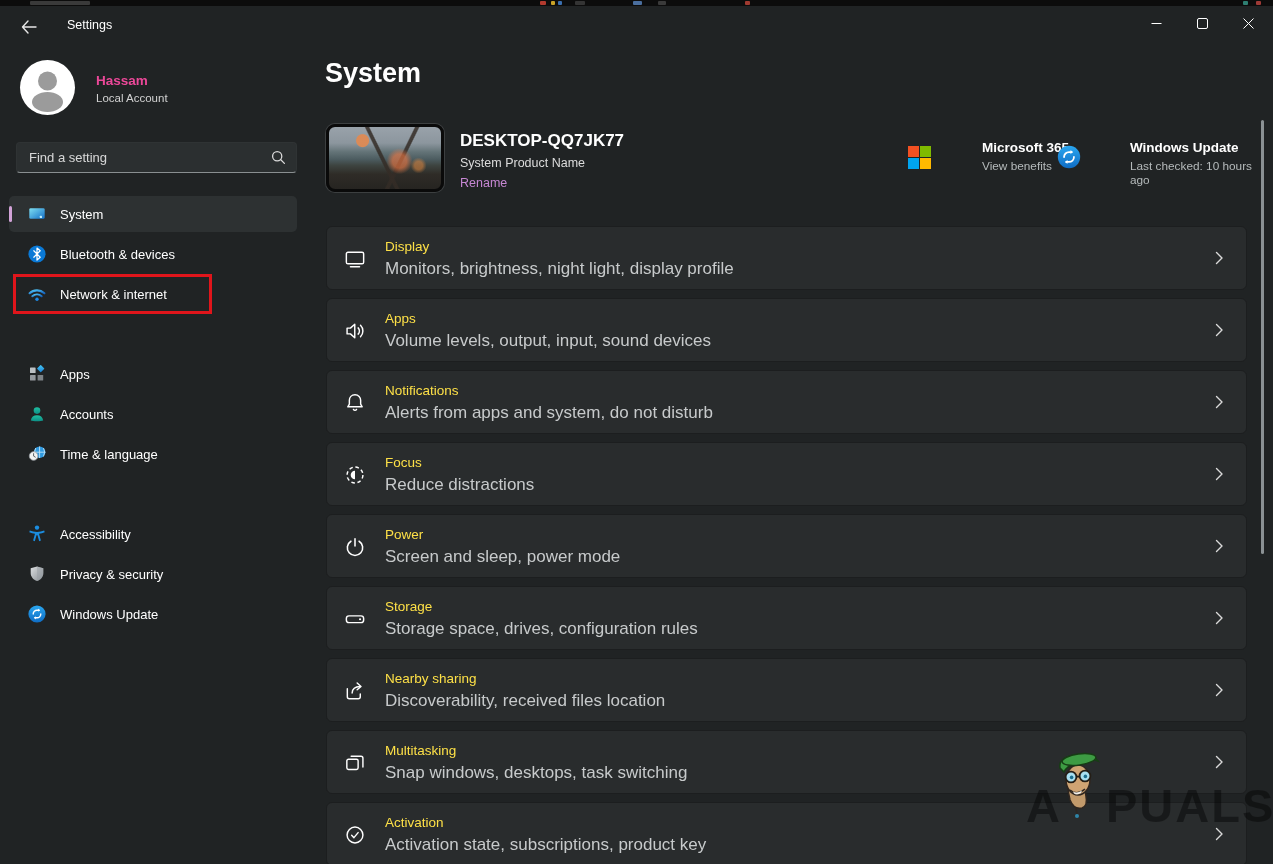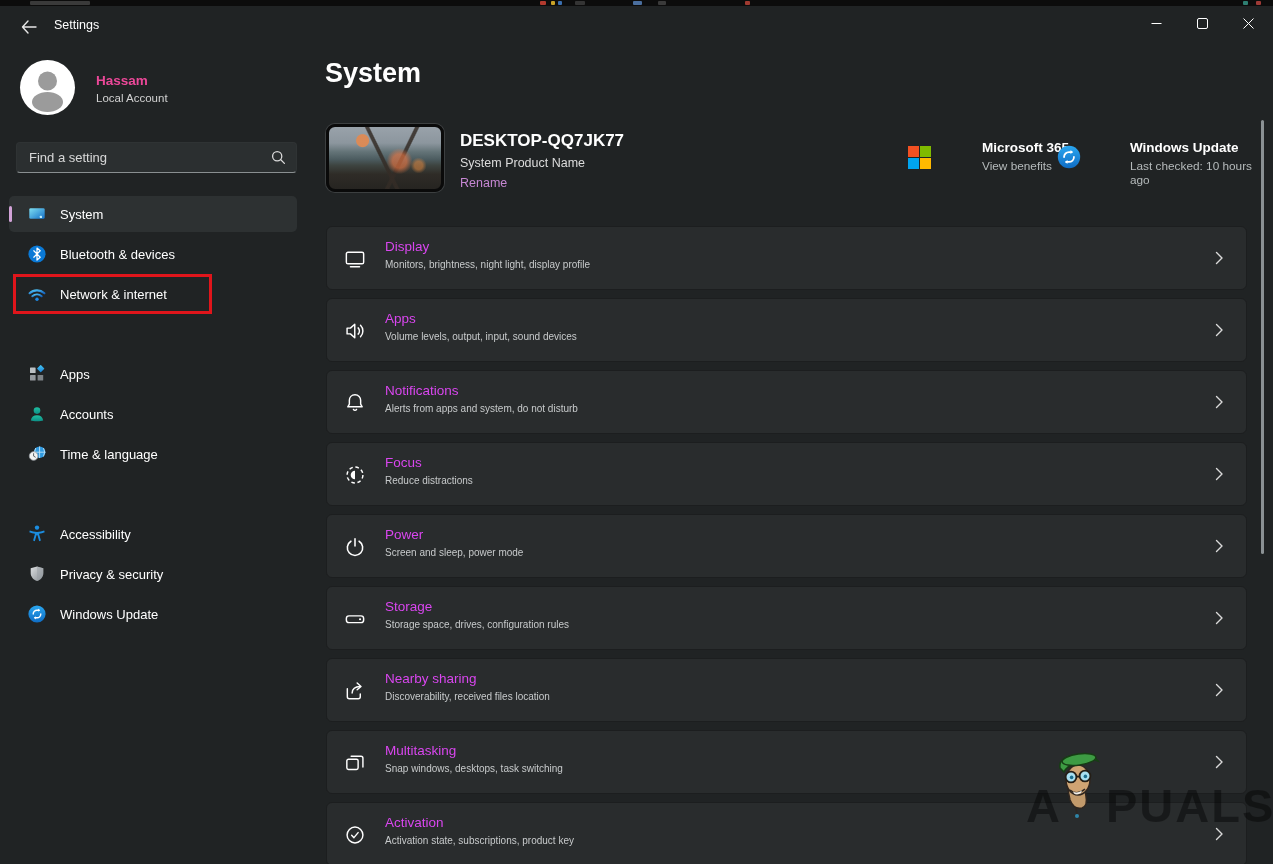--- a/index.html
+++ b/index.html
@@ -10,21 +10,21 @@
   
   .top-sliver { position:absolute; left:0; top:0; width:1273px; height:6px; background:#0c0c0c; z-index:40; }
   .top-sliver span { position:absolute; top:1px; height:4px; border-radius:1px; }
 
   
   .app-bg { position:absolute; left:0; top:6px; width:1273px; height:858px; background:#202324; }
 
   
   .titlebar { position:absolute; left:0; top:6px; width:1273px; height:44px; }
   .back-button { position:absolute; left:14px; top:8px; width:30px; height:26px; background:transparent; border:none; cursor:pointer; display:flex; align-items:center; justify-content:center; }
-  .tb-title { position:absolute; left:54px; top:12px; font-size:12.5px; color:#ffffff; }
+  .tb-title { position:absolute; left:67px; top:12px; font-size:12.5px; color:#ffffff; }
   .caption-row { position:absolute; right:2px; top:0; display:flex; }
   .caption-btn { width:46px; height:34px; background:transparent; border:none; display:flex; align-items:center; justify-content:center; cursor:pointer; }
 
   
   .user-block { position:absolute; left:16px; top:58px; width:290px; height:60px; cursor:pointer; }
   .avatar { position:absolute; left:4px; top:2px; width:55px; height:55px; border-radius:50%; background:#ffffff; overflow:hidden; }
   .avatar svg { position:absolute; left:0; top:0; }
   .user-name { position:absolute; left:80px; top:15px; font-size:13.5px; font-weight:700; color:#ec4899; }
   .user-type { position:absolute; left:80px; top:34px; font-size:11.5px; color:#d2d2d2; }
 
@@ -62,22 +62,22 @@
   .m365 { left:908px; top:140px; }
   .m365 .ms-logo { position:absolute; left:0; top:6px; width:23px; height:23px; }
   .m365 .promo-text { margin-left:38px; }
   .wupd { left:1056px; top:140px; }
   .wupd .upd-badge { position:absolute; left:0; top:4px; width:26px; height:26px; }
   .wupd .promo-text { margin-left:38px; }
   .ms-logo span { position:absolute; width:10.5px; height:10.5px; }
 
   .row { position:absolute; left:326px; width:921px; height:64px; background:#292c2d; border:1px solid #1c1e1f; border-radius:6px; cursor:pointer; }
   .row-icon { position:absolute; left:16px; top:20px; width:24px; height:24px; }
-  .row-title { position:absolute; left:58px; top:12px; font-size:13.5px; color:#d946ef;text-align:right; }
-  .row-sub { position:absolute; left:58px; top:32px; font-size:10px; color:#c7cacb; }
+  .row-title { position:absolute; left:58px; top:12px; font-size:13.5px; color:#fde047;text-align:right; }
+  .row-sub { position:absolute; left:58px; top:32px; font-size:17px; color:#c7cacb; }
   .chevron { position:absolute; right:18px; top:22px; width:18px; height:18px; }
 
   .scrollbar-thumb { position:absolute; left:1261px; top:120px; width:3px; height:434px; background:#8b9194; border-radius:2px; cursor:pointer; z-index:35; }
 
   
   .watermark { position:absolute; left:1026px; top:778px; z-index:20; pointer-events:none; font-weight:800; font-size:47px; letter-spacing:2px; color:rgba(0,0,0,0.42); white-space:nowrap; }
   .watermark .wm-gap { display:inline-block; width:44px; }
   .mascot { position:absolute; left:30px; top:-26px; width:46px; height:68px; }
 
   svg { display:block; }

